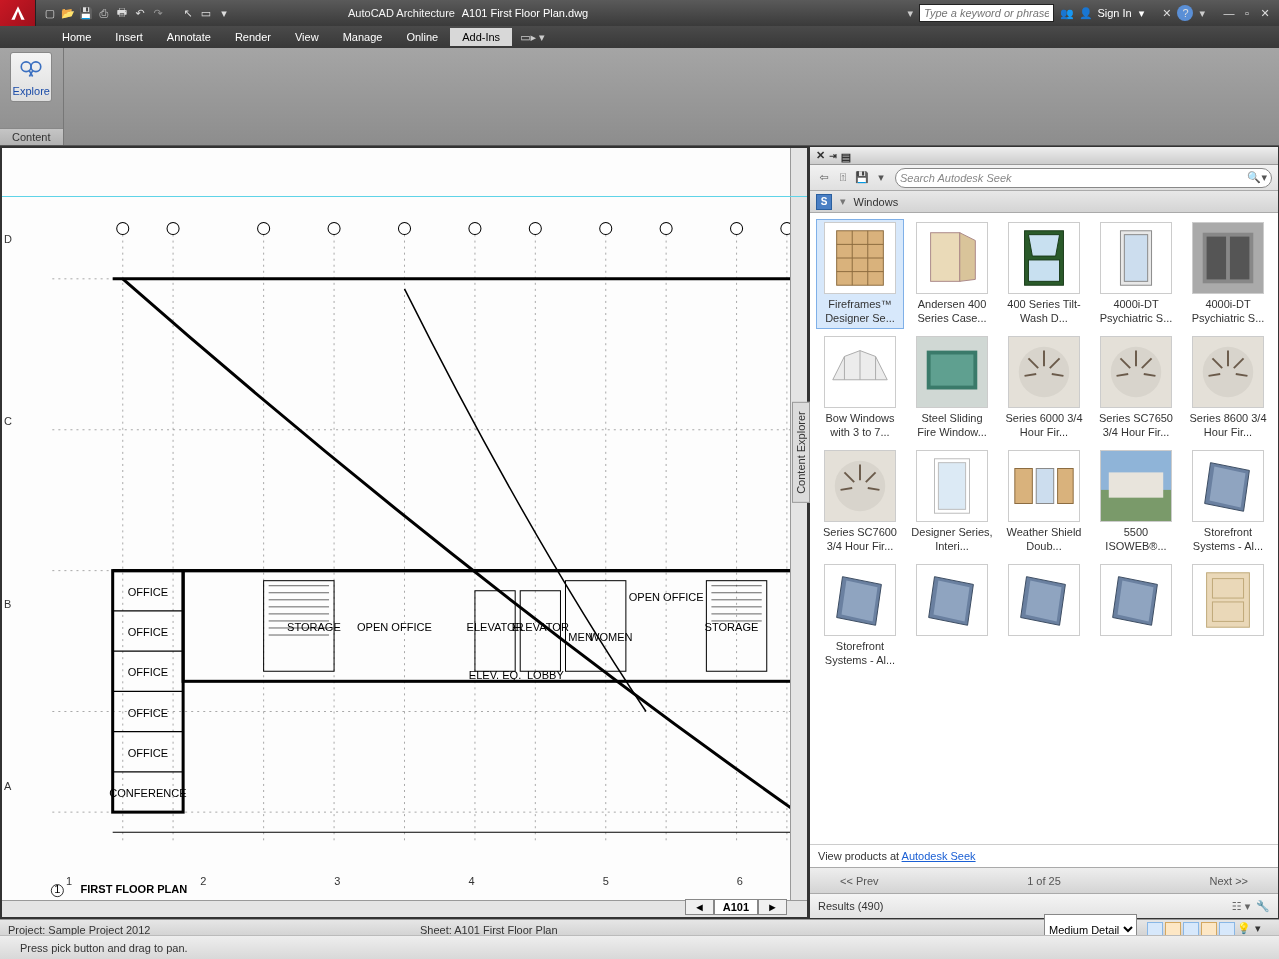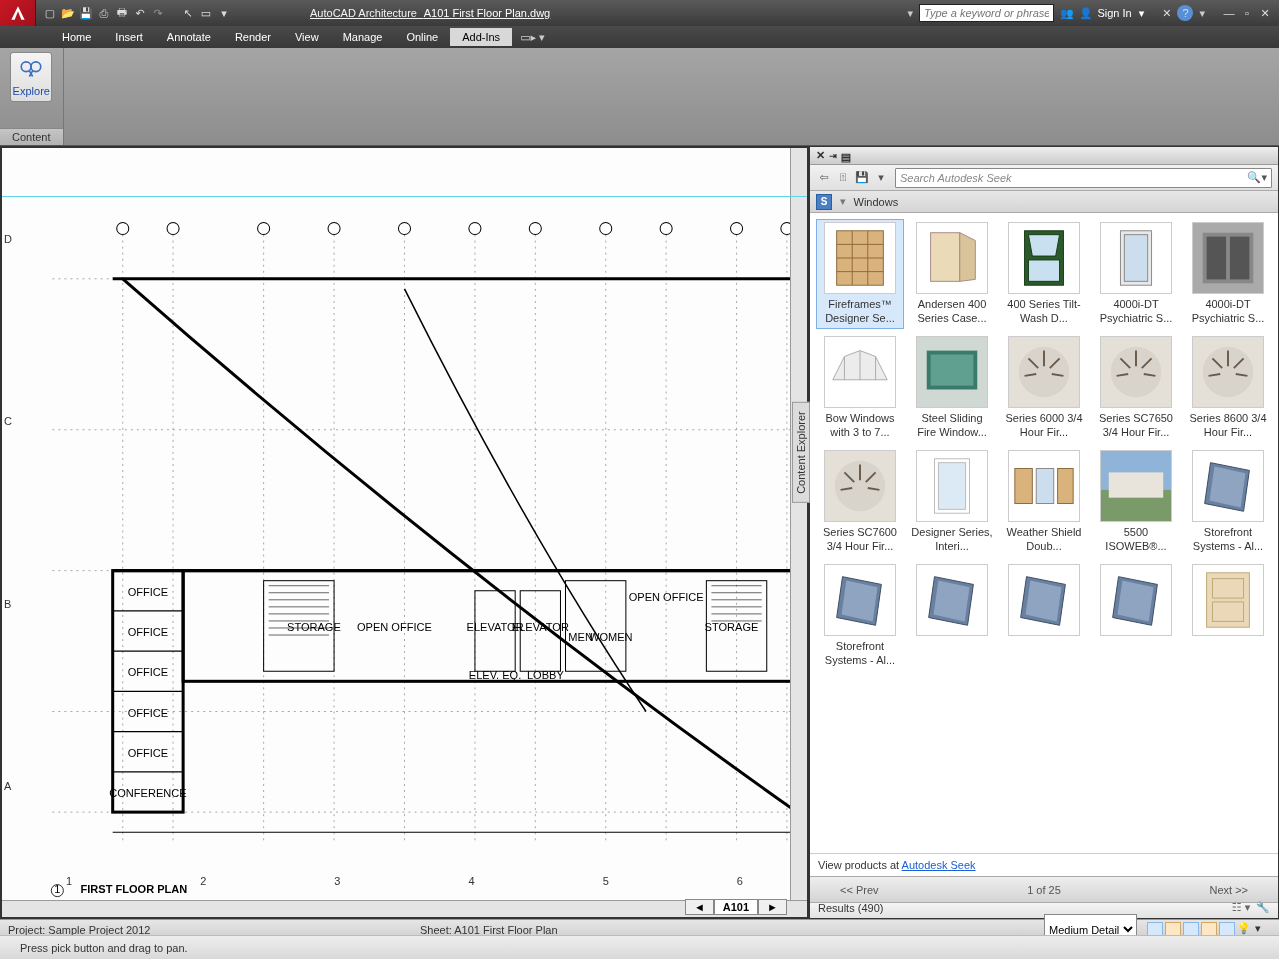--- a/index.html
+++ b/index.html
@@ -4,21 +4,21 @@
 <style>
 * { margin:0; padding:0; box-sizing:border-box; font-family:"Segoe UI",Tahoma,sans-serif; font-size:11px; }
 body { width:1279px; height:959px; background:#6d6d6d; overflow:hidden; position:relative; }
 
 
 .titlebar { height:26px; background:linear-gradient(#5a5a5a,#3a3a3a); display:flex; align-items:center; color:#fff; position:relative; }
 .app-btn { width:36px; height:26px; background:linear-gradient(135deg,#c91824,#a0101c); display:flex; align-items:center; justify-content:center; color:#fff; font-weight:bold; border-right:1px solid #222; }
 .app-btn svg{width:20px;height:20px}
 .qat { display:flex; gap:2px; padding:0 6px; align-items:center; }
 .qat span { width:16px; height:16px; display:inline-flex; align-items:center; justify-content:center; color:#ddd; }
-.titlebar-txt { flex:0 0 auto; margin-left:72px; color:#f4f4f4; font-size:12px;text-decoration:underline; }
+.titlebar-txt { flex:0 0 auto; margin-left:110px; color:#f4f4f4; font-size:12px; }
 .titlebar-txt .fname{color:#fff}
 .titlebar-right { margin-left:auto; display:flex; align-items:center; gap:6px; padding-right:6px; }
 .search-box { width:135px; height:18px; background:#fff; border:1px solid #222; font-style:italic; color:#888; padding:0 4px; }
 .signin { color:#fff; display:flex; align-items:center; gap:4px; }
 .wc { display:flex; gap:2px; margin-left:10px; }
 .wc span{width:16px;height:14px;display:inline-flex;align-items:center;justify-content:center;color:#ddd}
 
 
 .menubar { height:22px; background:linear-gradient(#4a4a4a,#383838); display:flex; align-items:center; padding-left:50px; gap:0; color:#fff; }
 .menubar .mi{padding:3px 12px; cursor:default;}
@@ -53,39 +53,39 @@
 .layout-tabs span{border:1px solid #888;padding:1px 8px;background:#f0f0f0}
 .layout-tabs span.act{background:#fff;font-weight:bold}
 
 
 .panel { width:470px; background:#dcdcdc; border:1px solid #333; display:flex; flex-direction:column; position:relative; }
 .panel-head{height:18px;background:linear-gradient(#eee,#ccc);display:flex;align-items:center;padding:0 4px;border-bottom:1px solid #999}
 .panel-head .x{margin:0 2px;color:#333;font-weight:bold}
 .panel-tb{height:26px;display:flex;align-items:center;gap:6px;padding:0 6px;background:linear-gradient(#f2f2f2,#e0e0e0);border-bottom:1px solid #aaa}
 .panel-tb .nav{display:flex;gap:3px;color:#555}
 .panel-tb .nav span{width:16px;text-align:center}
-.panel-search{flex:1;height:20px;background:#fff;border:1px solid #888;border-radius:1px;display:flex;align-items:center;padding:0 4px;font-style:italic;color:#888;position:relative}
+.panel-search{flex:1;height:20px;background:#fff;border:1px solid #888;border-radius:10px;display:flex;align-items:center;padding:0 4px;font-style:italic;color:#888;position:relative}
 .panel-search .mag{position:absolute;right:4px;color:#555;font-style:normal}
 .panel-breadcrumb{height:22px;background:linear-gradient(#e8e8e8,#d4d4d4);display:flex;align-items:center;padding:0 6px;gap:8px;border-bottom:1px solid #aaa;color:#333}
 .panel-breadcrumb .s-ico{width:16px;height:16px;background:#4a7fc4;color:#fff;display:inline-flex;align-items:center;justify-content:center;font-weight:bold;font-size:10px;border:1px solid #2a5f9f}
 
 .panel-grid{flex:1;background:#fff;overflow:auto;padding:6px;display:grid;grid-template-columns:repeat(5,1fr);gap:4px;align-content:start}
 .panel-grid::-webkit-scrollbar{width:16px}
 .panel-grid::-webkit-scrollbar-track{background:#e4e4e4}
 .panel-grid::-webkit-scrollbar-thumb{background:#b0b0b0;border:1px solid #888}
 .thumb{display:flex;flex-direction:column;align-items:center;text-align:center;cursor:default;padding:2px;border:1px solid transparent}
 .thumb.sel{background:#d7e8fb;border:1px solid #7fb0e8}
 .thumb-img{width:72px;height:72px;background:#f4f4f4;border:1px solid #ccc;display:flex;align-items:center;justify-content:center;overflow:hidden}
 .thumb-img svg{width:100%;height:100%}
 .thumb-txt{font-size:11px;color:#333;line-height:1.25;max-width:84px;word-wrap:break-word;margin-top:4px;height:28px;overflow:hidden}
 
 .panel-link{padding:5px 8px;background:#fff;border-top:1px solid #ccc;color:#333}
 .panel-link a{color:#1a5fd4;text-decoration:underline}
 .panel-pager{height:26px;background:linear-gradient(#eee,#d4d4d4);display:flex;align-items:center;justify-content:space-between;padding:0 30px;border-top:1px solid #aaa;color:#555}
-.panel-results{height:16px;background:linear-gradient(#f5f5f5,#e2e2e2);display:flex;align-items:flex-end;justify-content:space-between;padding:4px 8px;border-top:1px solid #aaa;color:#333}
+.panel-results{height:16px;background:linear-gradient(#f5f5f5,#e2e2e2);display:flex;align-items:center;justify-content:space-between;padding:12px 8px;border-top:1px solid #aaa;color:#333}
 .panel-results .ico{display:flex;gap:6px;color:#666}
 
 .panel-side-label{position:absolute;left:-18px;top:50%;transform:rotate(-90deg) translateX(30%);transform-origin:left top;color:#333;font-size:11px;white-space:nowrap;background:#dcdcdc;padding:2px 8px;border:1px solid #999}
 
 
 .status1{position:absolute;left:0;right:0;bottom:20px;height:20px;background:linear-gradient(#e6e6e6,#cfcfcf);display:flex;align-items:center;padding:0 8px;color:#333;border-top:1px solid #999}
 .status1 .mid{position:absolute;left:420px}
 .status1 .right{margin-left:auto;display:flex;align-items:center;gap:4px}
 .status1 select{font-size:11px;height:31px;border:1px solid #888;background:#fff}
 .status1 .tray{display:flex;gap:2px;margin-left:6px}

